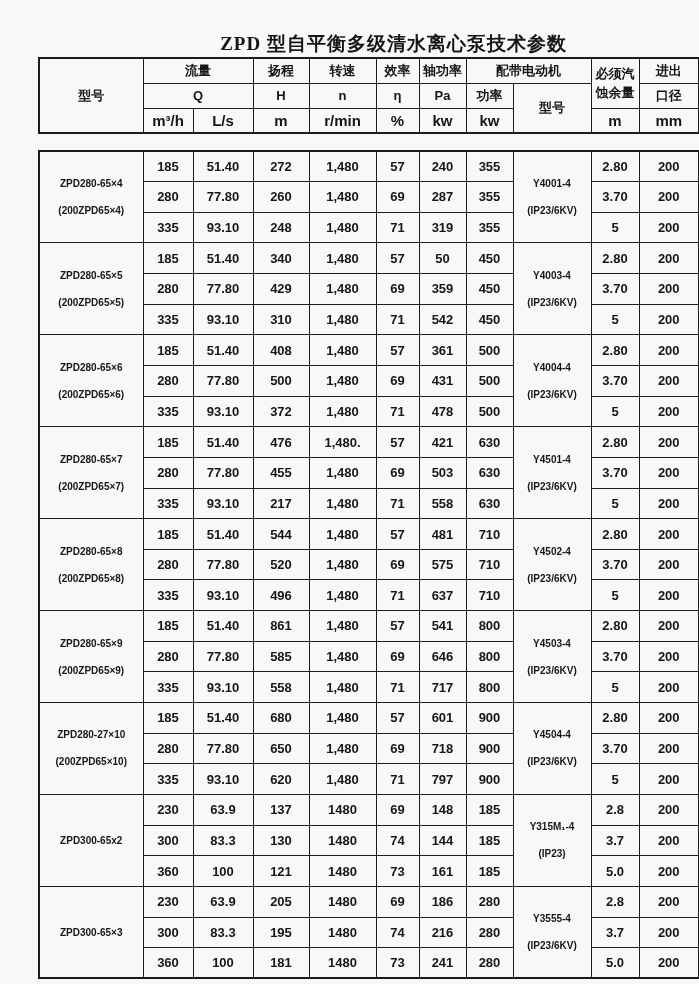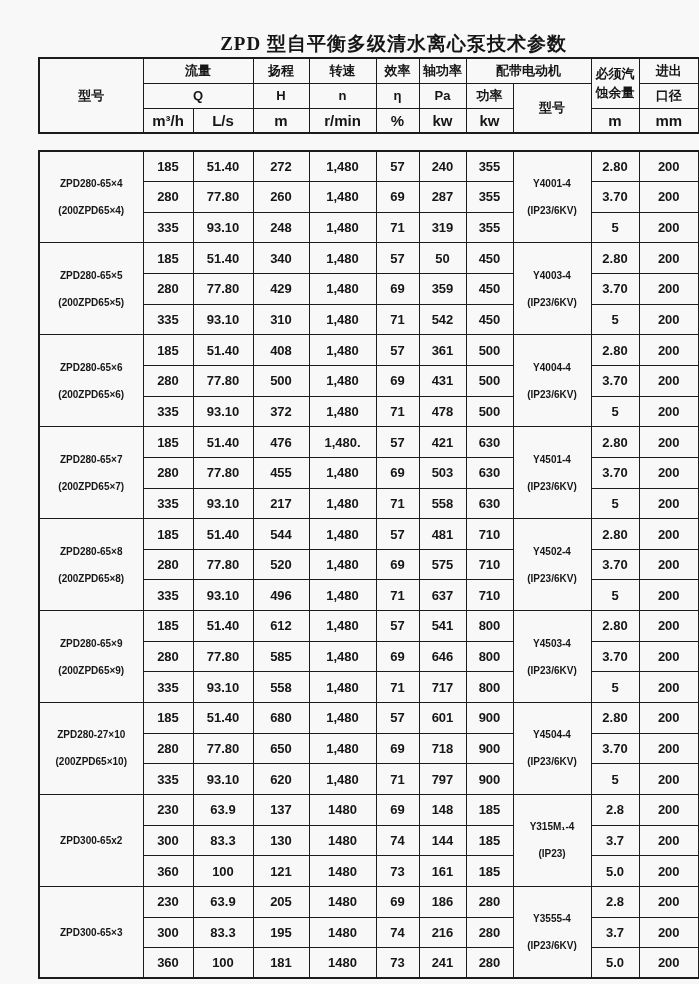--- a/index.html
+++ b/index.html
@@ -311,21 +311,21 @@
           <td>5</td>
           <td>200</td>
         </tr>
         <tr>
           <td class="model-cell" rowspan="3">
             <div>ZPD280-65×9</div>
             <div>(200ZPD65×9)</div>
           </td>
           <td>185</td>
           <td>51.40</td>
-          <td>612</td>
+          <td>861</td>
           <td>1,480</td>
           <td>57</td>
           <td>541</td>
           <td>800</td>
           <td class="motor-cell" rowspan="3">
             <div>Y4503-4</div>
             <div>(IP23/6KV)</div>
           </td>
           <td>2.80</td>
           <td>200</td>

